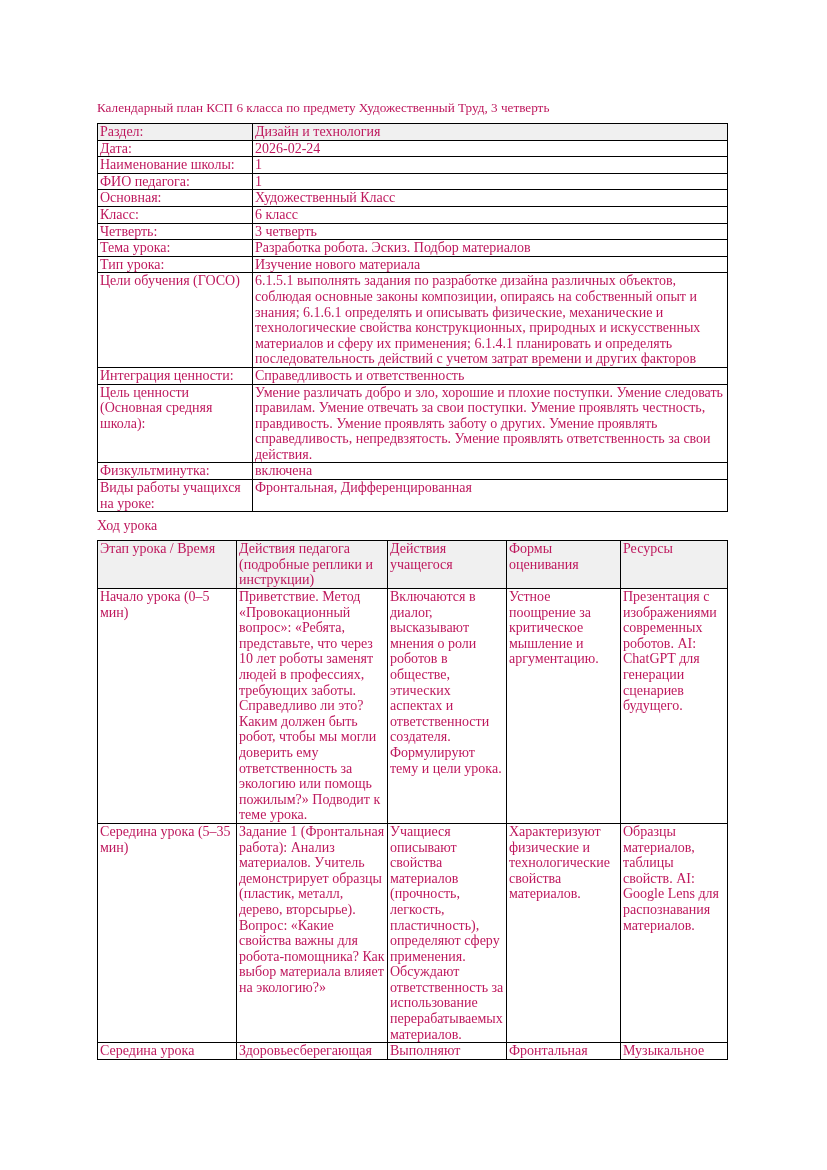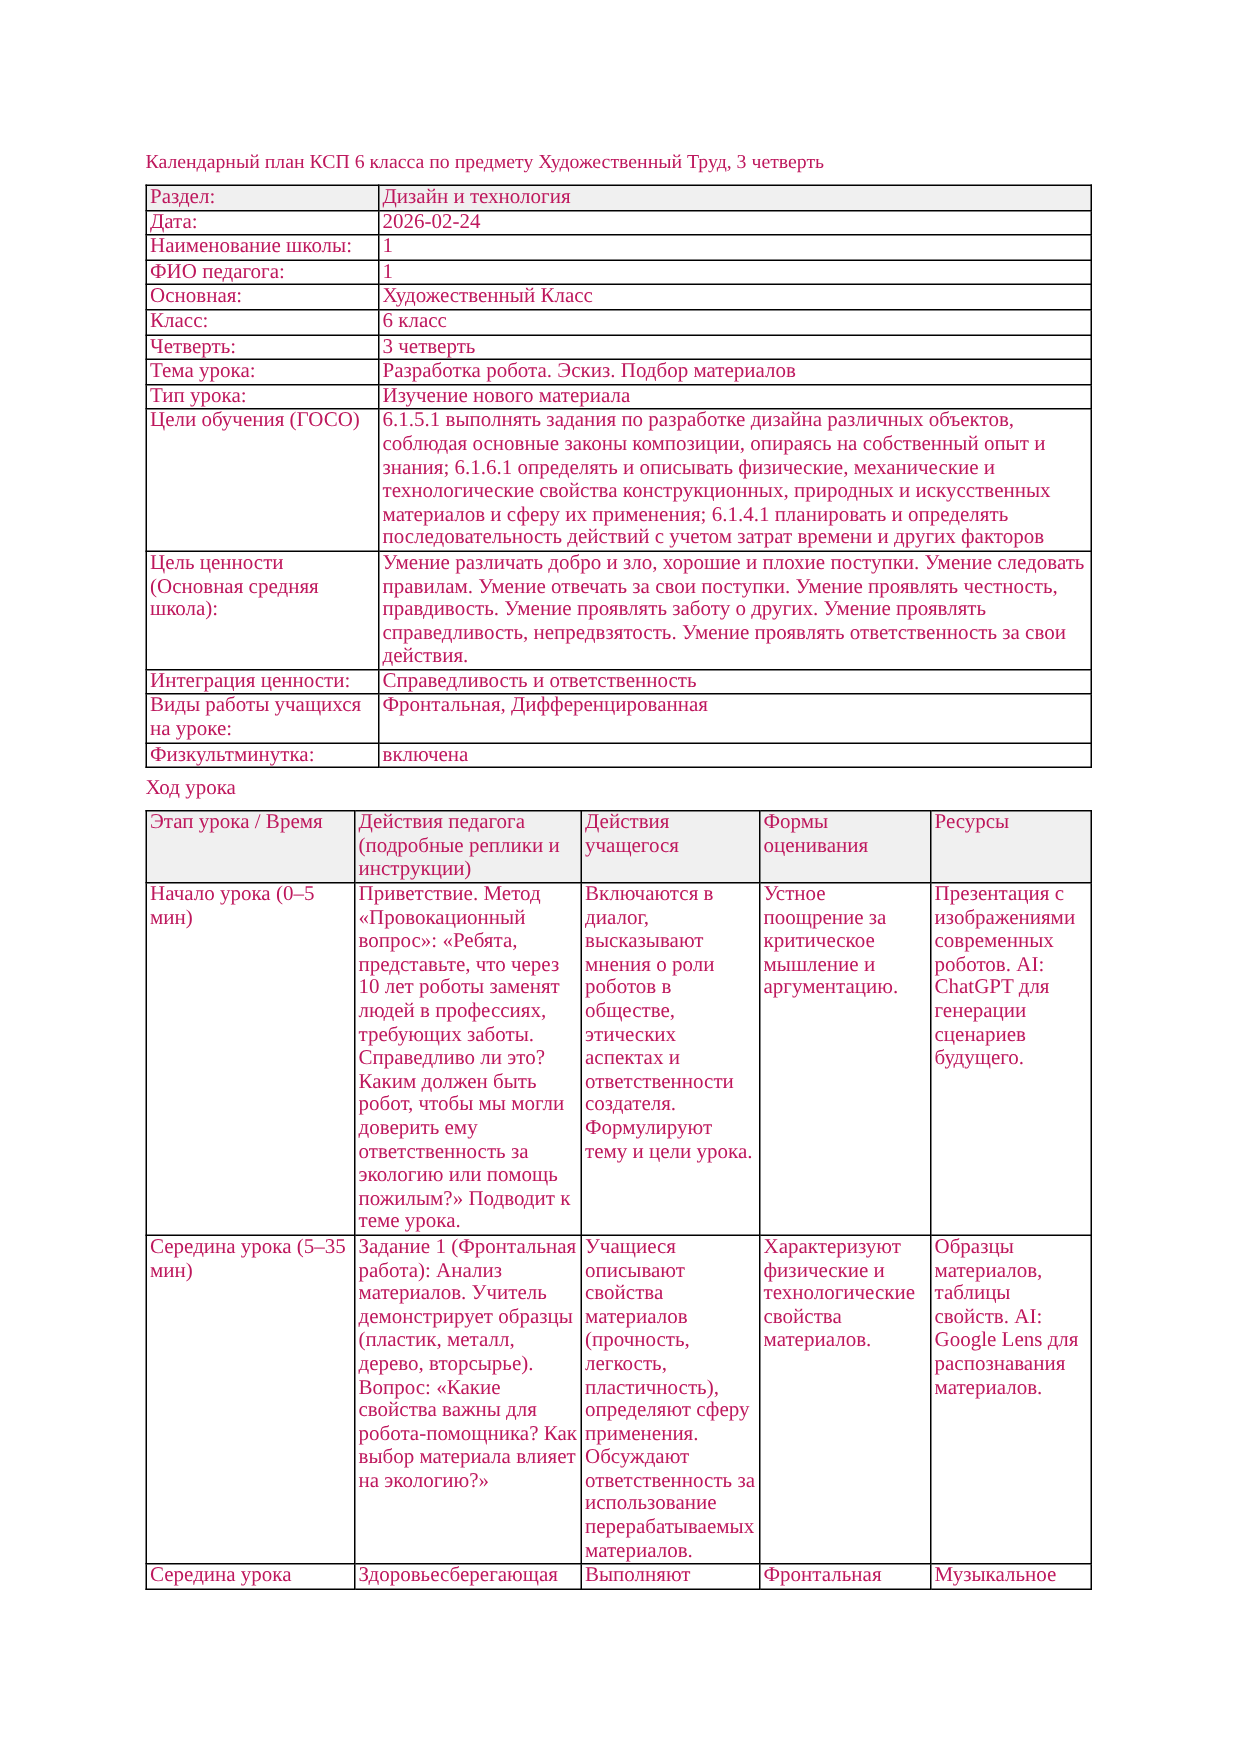--- a/index.html
+++ b/index.html
@@ -95,34 +95,34 @@
           </tr>
           <tr>
             <td>Тип урока:</td>
             <td>Изучение нового материала</td>
           </tr>
           <tr>
             <td>Цели обучения (ГОСО)</td>
             <td>6.1.5.1 выполнять задания по разработке дизайна различных объектов, соблюдая основные законы композиции, опираясь на собственный опыт и знания; 6.1.6.1 определять и описывать физические, механические и технологические свойства конструкционных, природных и искусственных материалов и сферу их применения; 6.1.4.1 планировать и определять последовательность действий с учетом затрат времени и других факторов</td>
           </tr>
           <tr>
+            <td>Интеграция ценности:</td>
+            <td>Справедливость и ответственность</td>
+          </tr>
+          <tr>
             <td>Цель ценности (Основная средняя школа):</td>
             <td>Умение различать добро и зло, хорошие и плохие поступки. Умение следовать правилам. Умение отвечать за свои поступки. Умение проявлять честность, правдивость. Умение проявлять заботу о других. Умение проявлять справедливость, непредвзятость. Умение проявлять ответственность за свои действия.</td>
           </tr>
           <tr>
-            <td>Интеграция ценности:</td>
-            <td>Справедливость и ответственность</td>
+            <td>Физкультминутка:</td>
+            <td>включена</td>
           </tr>
           <tr>
             <td>Виды работы учащихся на уроке:</td>
             <td>Фронтальная, Дифференцированная</td>
-          </tr>
-          <tr>
-            <td>Физкультминутка:</td>
-            <td>включена</td>
           </tr>
         </tbody>
     </table>
 
     <p class="section-heading">Ход урока</p>
 
     <table class="lesson-table">
       <colgroup>
         <col style="width:139px">
         <col style="width:151px">

